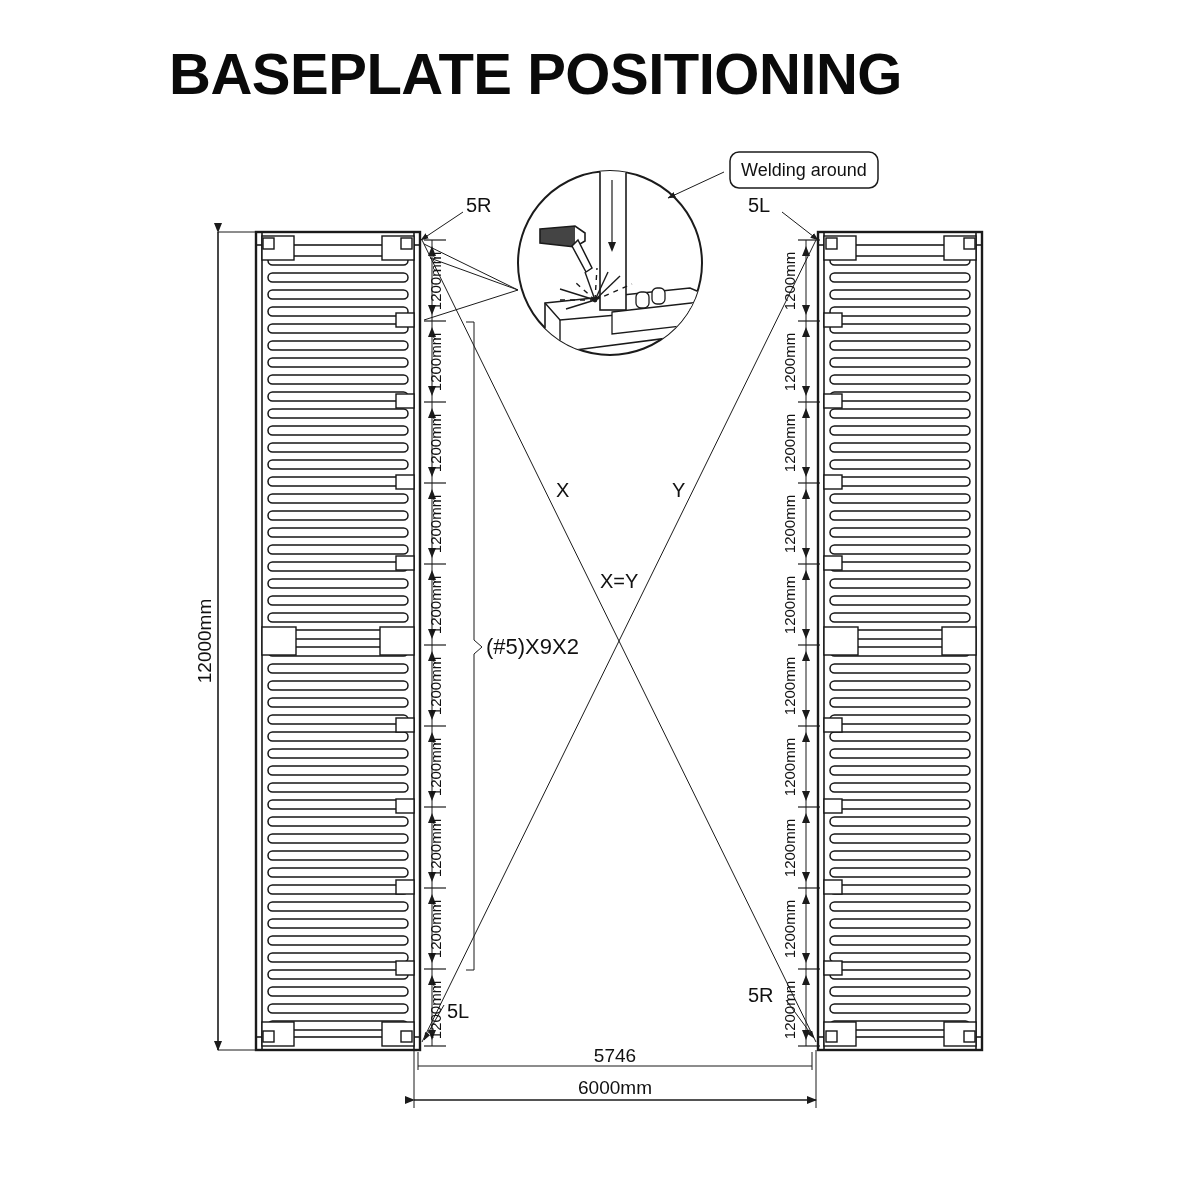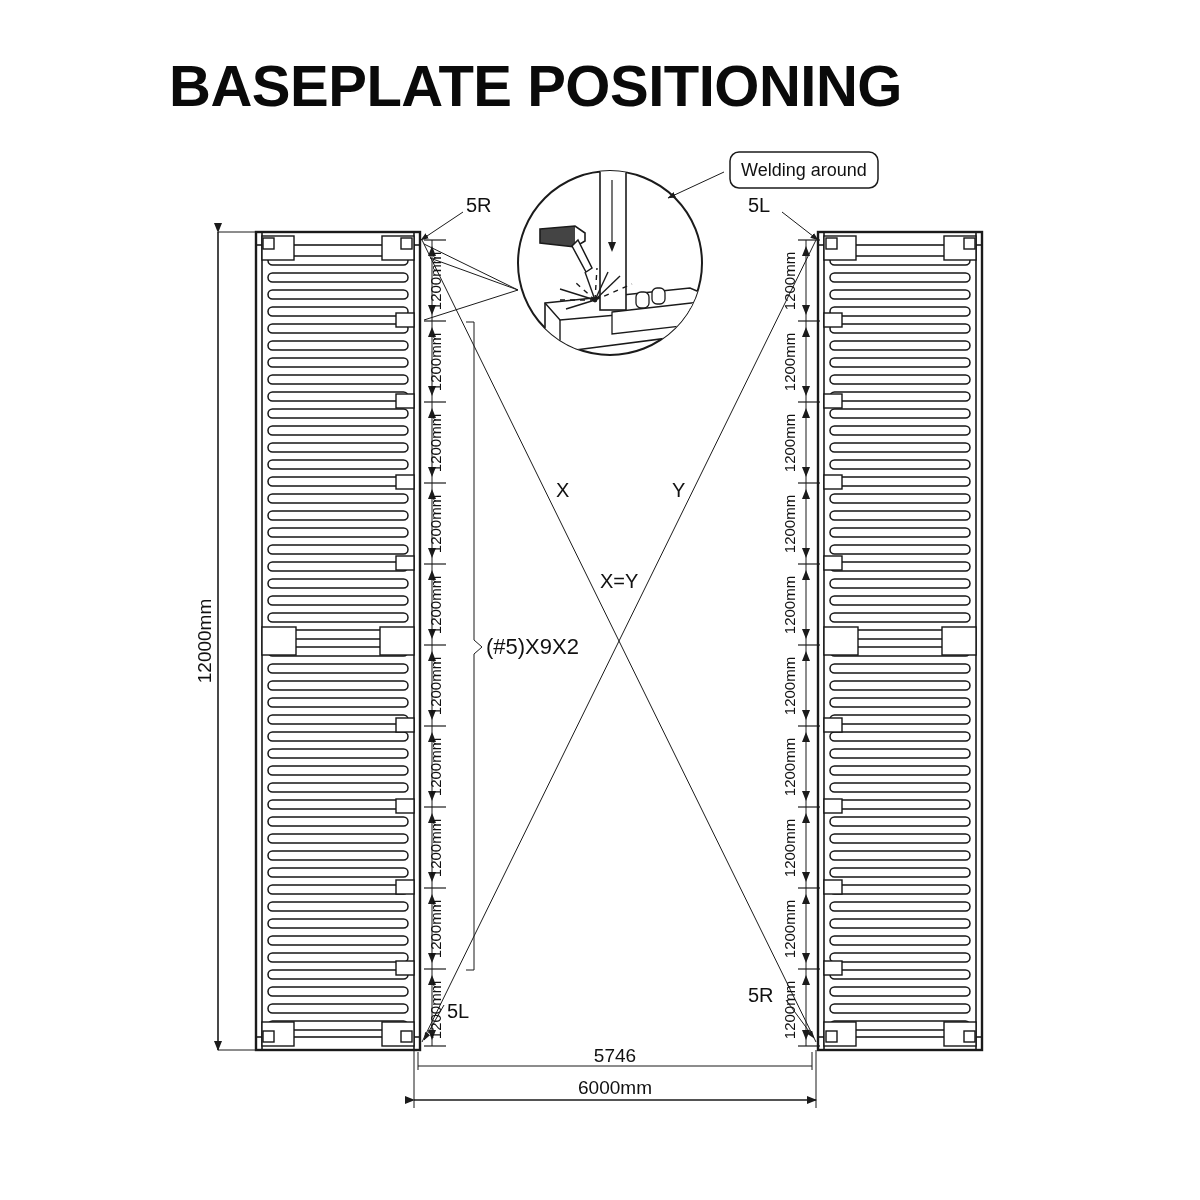--- a/index.html
+++ b/index.html
@@ -25,21 +25,21 @@
     position: absolute;
     left: 0;
     top: 0;
     width: 1200px;
     height: 1200px;
     display: block;
   }
   .ttl {
     position: absolute;
     left: 0;
-    top: 52px;
+    top: 40px;
     width: 1071px;
     text-align: center;
     font-size: 58px;
     font-weight: bold;
     letter-spacing: -0.5px;
     font-family: "Liberation Sans", sans-serif;
     color: #0a0a0a;
     white-space: nowrap;
   }
   text {

